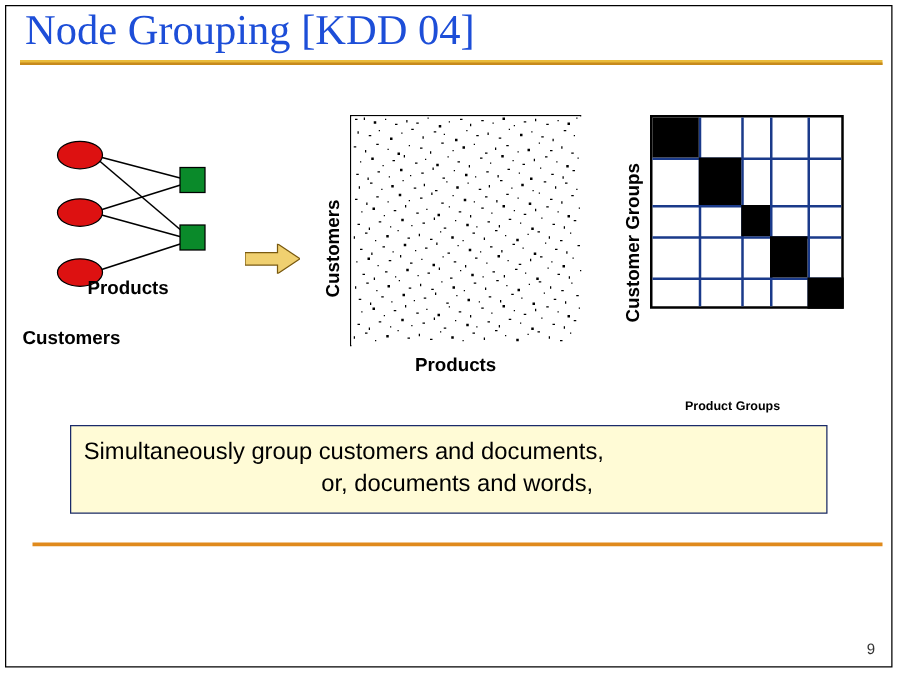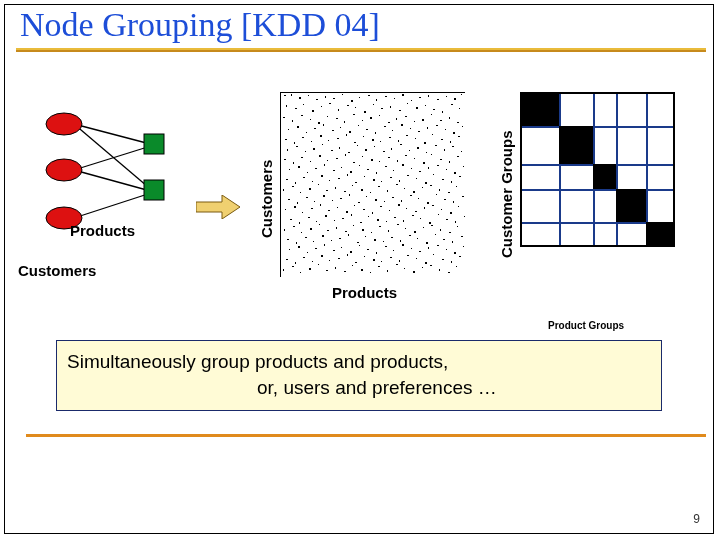--- a/index.html
+++ b/index.html
@@ -578,18 +578,18 @@
   <div class="blk" style="left:0; top:0; width:37px; height:32px"></div>
   <div class="blk" style="left:37px; top:32px; width:34px; height:38px"></div>
   <div class="blk" style="left:71px; top:70px; width:23px; height:25px"></div>
   <div class="blk" style="left:94px; top:95px; width:30px; height:33px"></div>
   <div class="blk" style="left:124px; top:128px; width:29px; height:25px"></div>
 </div>
 <div class="matrix-block-ylabel">Customer Groups</div>
 <div class="matrix-block-xlabel">Product Groups</div>
 
 <div class="callout">
-  <div>Simultaneously group products and products,</div>
-  <div class="line3">or,  users and preferences …</div>
+  <div>Simultaneously group customers and documents,</div>
+  <div class="line2">or,  documents and words,</div>
 </div>
 <div class="accent-bar2"></div>
 
 <div class="pagenum">9</div>
 
 </body></html>

